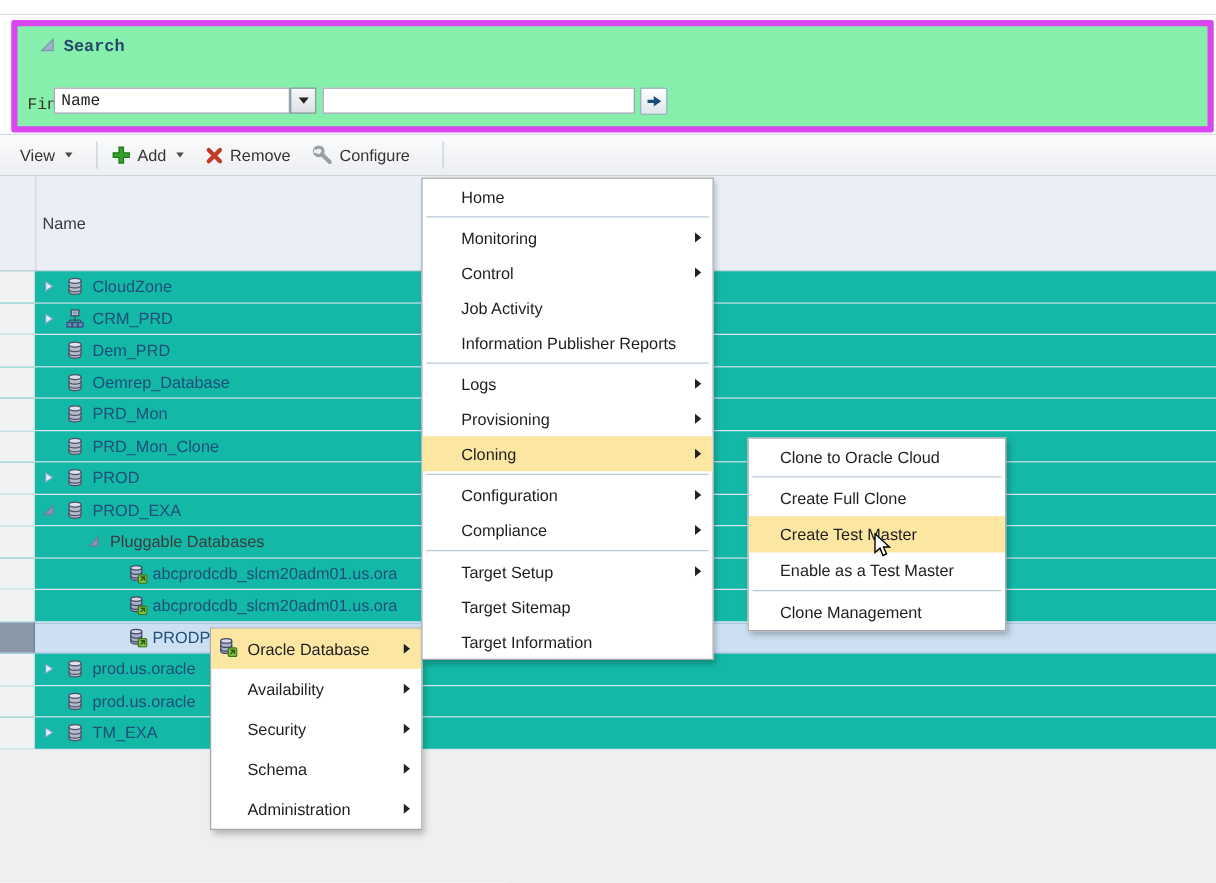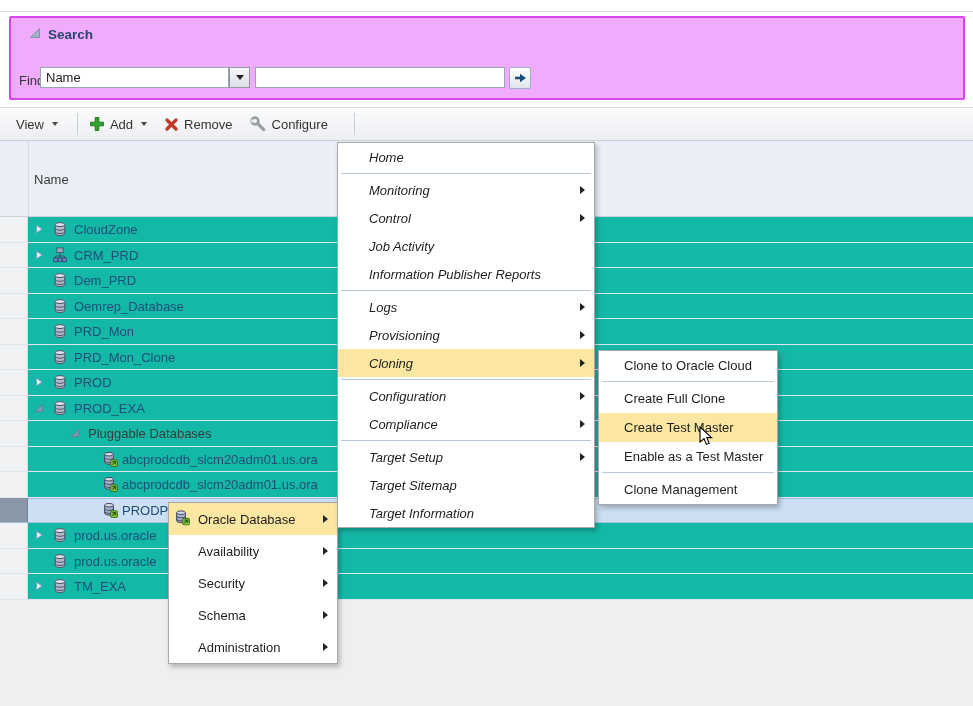--- a/index.html
+++ b/index.html
@@ -7,21 +7,21 @@
     width:973px;height:706px;position:relative;overflow:hidden;
     background:#ffffff;
     font-family:"Liberation Sans", sans-serif;
     font-size:13px;color:#333;
     --hl:#fbe6a2; --sel:#cde0f3; --sel-gutter:#8a97a9; --link:#1f4e79;
   }
   .top-rule{position:absolute;top:11px;left:0;right:0;height:1px;background:#dcdee1;}
 
   
   .search-panel{position:absolute;left:9px;top:16px;width:952px;height:80px;
-    border:2px solid #d946ef;border-radius:2px;background:#f0abfc;}
+    border:5px solid #d946ef;border-radius:2px;background:#86efac;font-family:Liberation Mono, monospace;}
   .panel-header{position:absolute;left:18px;top:9px;display:flex;align-items:center;gap:7px;cursor:default;}
   .panel-title{font-weight:bold;color:#26486b;font-size:13.5px;}
   .find-row-label{position:absolute;left:8px;top:52px;line-height:21px;color:#333;}
   .combo-field{position:absolute;left:29px;top:49px;width:189px;height:21px;box-sizing:border-box;
     border:1px solid #98a5b3;background:#fff;padding-left:5px;line-height:19px;color:#222;}
   .combo-btn{position:absolute;left:218px;top:49px;width:21px;height:21px;box-sizing:border-box;
     border:1px solid #8f97a3;background:linear-gradient(#f7f8fa,#dcdfe4);
     display:flex;align-items:center;justify-content:center;padding:0;}
   .caret-down{width:0;height:0;border-left:4px solid transparent;border-right:4px solid transparent;border-top:5px solid #222;}
   .search-input{position:absolute;left:244px;top:49px;width:250px;height:21px;box-sizing:border-box;
@@ -57,23 +57,23 @@
   .menu{position:absolute;background:#fff;border:1px solid #a7a9ac;box-shadow:2px 3px 5px rgba(0,0,0,.25);box-sizing:border-box;}
   .mitem{position:relative;display:flex;align-items:center;color:#1e1e1e;cursor:default;white-space:nowrap;}
   .mitem.hl{background:var(--hl);}
   .marrow{position:absolute;right:9px;top:50%;transform:translateY(-50%);
     width:0;height:0;border-left:5px solid #222;border-top:4px solid transparent;border-bottom:4px solid transparent;}
   .msep{position:relative;height:5px;}
   .msep::after{content:"";position:absolute;left:3px;right:3px;top:2px;border-top:1px solid #b9c9d8;}
   #context-menu{left:168px;top:502px;width:170px;z-index:10;}
   #context-menu .mitem{height:32px;padding-left:29px;}
   #context-menu .micon{position:absolute;left:5px;top:50%;transform:translateY(-50%);}
-  #db-menu{left:337px;top:142px;width:258px;z-index:11;font-style:italic;}
+  #db-menu{left:337px;top:142px;width:234px;z-index:11;}
   #db-menu .mitem{height:28px;padding-left:31px;}
-  #cloning-menu{left:598px;top:350px;width:180px;z-index:12;}
+  #cloning-menu{left:598px;top:350px;width:207px;z-index:12;}
   #cloning-menu .mitem{height:29px;padding-left:25px;}
   #cloning-menu .msep{height:4px;}
   #cloning-menu .msep::after{top:1px;}
 
   .cursor{position:absolute;left:699px;top:426px;z-index:20;}
 </style>
 </head>
 <body style="--hl: #fbe6a2; --sel: #cde0f3; --sel-gutter: #8a97a9; --link: #1f4e79;">
 
 <div class="top-rule"></div>

